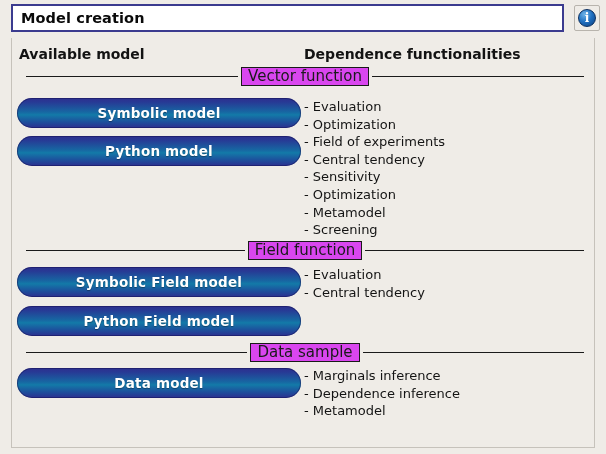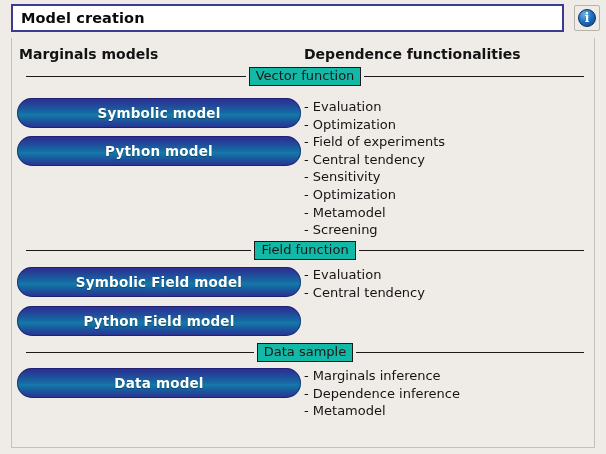--- a/index.html
+++ b/index.html
@@ -113,23 +113,23 @@
     align-items: center;
   }
   .sep-line {
     flex: 1 1 auto;
     height: 0;
     border-top: 1px solid #1a1a1a;
   }
   .sep-label {
     flex: 0 0 auto;
     border: 1px solid #1a1a1a;
-    background: #14b8a6;
+    background: #d946ef;
     padding: 0px 6px 1px 6px;
-    font-size: 13px;
+    font-size: 15px;
     color: #1a1a1a;
     line-height: 16px;
     white-space: nowrap;
     margin: 0 3px;
   }
   .sep-line.left  { margin-left: 12px; }
   .sep-line.right { margin-right: 10px; }
 
   
   .mbtn {
@@ -180,21 +180,21 @@
     <span class="title-text">Model creation</span>
   </div>
   <div class="info-btn">
     <span class="info-icon">i</span>
   </div>
 </div>
 
 <div class="panel">
 
   <div class="column-headers">
-    <div class="col-head models">Marginals models</div>
+    <div class="col-head models">Available model</div>
     <div class="col-head funcs">Dependence functionalities</div>
   </div>
 
   <div class="separator" style="top:29px;">
     <div class="sep-line left"></div>
     <div class="sep-label">Vector function</div>
     <div class="sep-line right"></div>
   </div>
 
   <button class="mbtn" style="top:60px;">Symbolic model</button>

